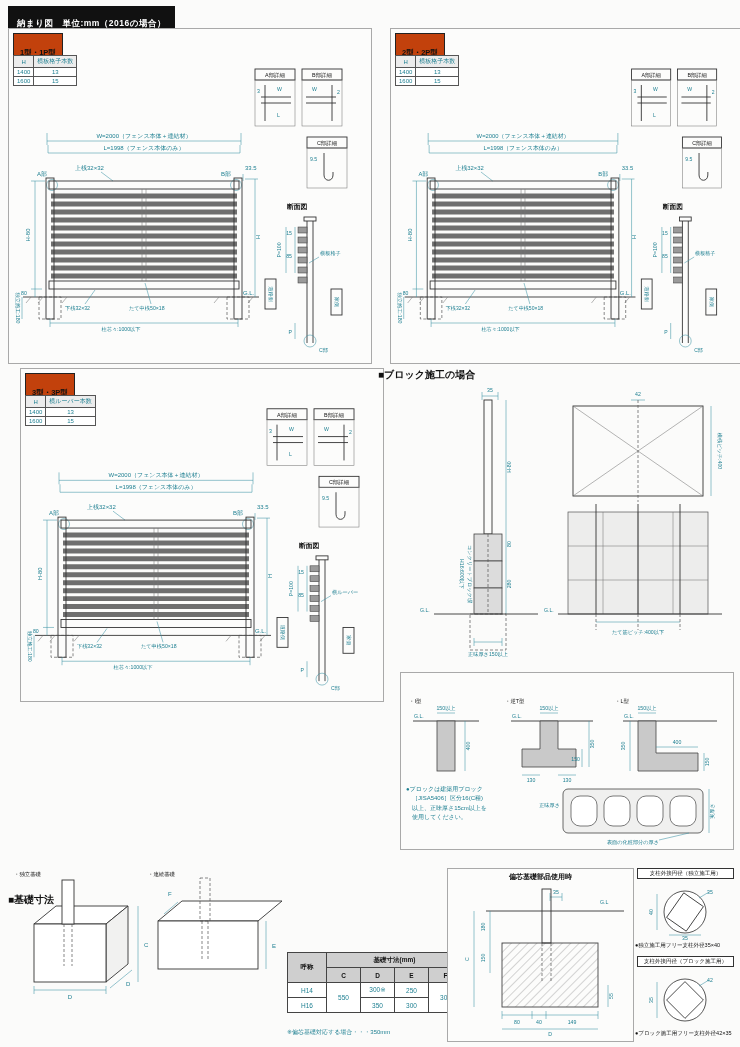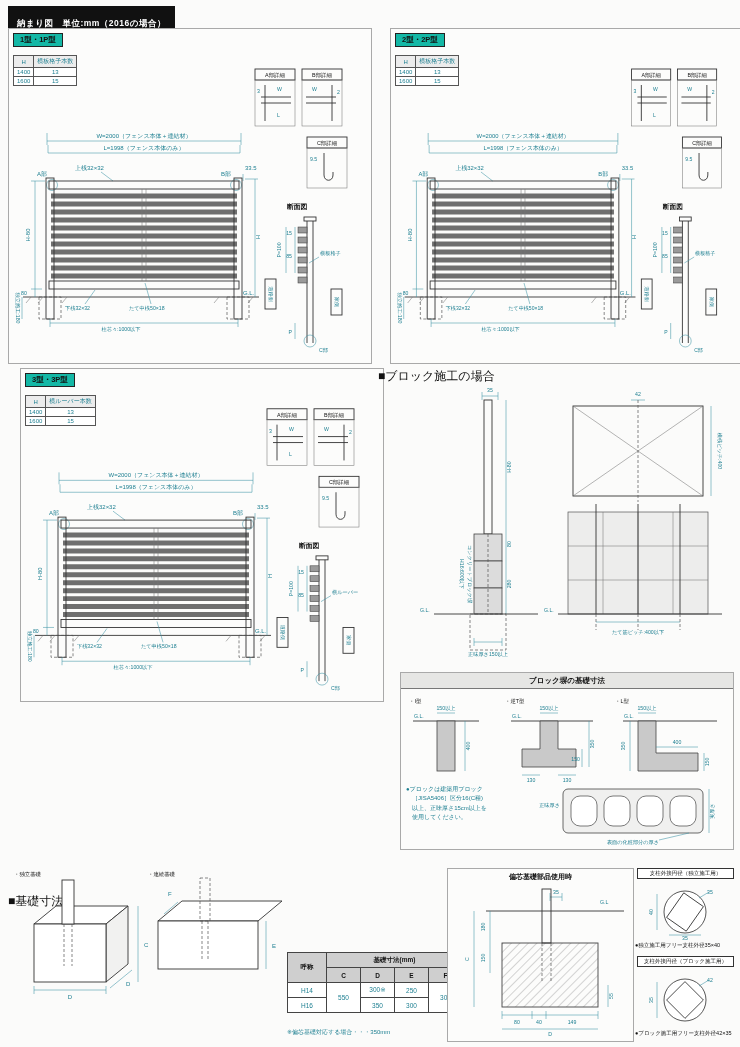--- a/index.html
+++ b/index.html
@@ -2,22 +2,22 @@
 <html><head>
 <meta charset="utf-8">
 <style>
   html,body{margin:0;padding:0}
   body{font-family:"Liberation Sans","DejaVu Sans",sans-serif;background:#e9e9e7}
   #page{position:relative;width:740px;height:1047px;background:#fbfbfa;overflow:hidden}
   .abs{position:absolute}
   .panel{position:absolute;border:1px solid #a9a9a9;background:#fcfcfb}
   .fill{position:absolute;left:0;top:0;width:100%;height:100%}
   .hdr{position:absolute;left:8px;top:6px;background:#111;color:#fff;font-size:8.5px;font-weight:bold;padding:12px 9px;letter-spacing:.5px}
-  .ptitle{position:absolute;left:4px;top:4px;border:1px solid #222;background:#14b8a6;font-size:7.5px;font-weight:bold;padding:1px 6px;color:#111}
-  .sec-head{position:absolute;font-size:12px;font-weight:normal;color:#111}
+  .ptitle{position:absolute;left:4px;top:4px;border:1px solid #222;background:#c2410c;font-size:7.5px;font-weight:bold;padding:14px 6px;color:#111}
+  .sec-head{position:absolute;font-size:10px;font-weight:bold;color:#111}
   table.spec{position:absolute;left:4px;top:26px;border-collapse:collapse;font-size:6px;color:#1d7f91;background:#fff}
   table.spec th,table.spec td{border:.7px solid #555;padding:1px 3px;text-align:center;font-weight:normal}
   table.spec th{background:#ececec}
   table.fnd{border-collapse:collapse;font-size:6.5px;background:#fff}
   table.fnd th,table.fnd td{border:.8px solid #444;padding:1px 2px;text-align:center;width:29px;height:12px}
   table.fnd th{background:#cfcfcf;color:#111;font-weight:bold}
   table.fnd td{color:#1d7f91}
   .note{font-size:6px;color:#1d7f91;line-height:1.55;white-space:pre-line}
   .cap{font-size:5.5px;color:#111}
   .ctitle{position:absolute;border:1px solid #333;background:#fff;font-size:5.5px;color:#111;text-align:center;padding:1px 0;width:95px}
@@ -516,21 +516,20 @@
       <line class="dash" x1="218" y1="230" x2="218" y2="246"></line>
         <line class="dash" x1="260" y1="230" x2="260" y2="246"></line>
         <line class="dash" x1="302" y1="230" x2="302" y2="246"></line>
       <line class="dim" x1="218" y1="238" x2="260" y2="238"></line>
         <line class="dim" x1="260" y1="238" x2="302" y2="238"></line>
       <text class="dts" x="260" y="250" text-anchor="middle">たて筋ピッチ:400以下</text>
     </g>
   </svg>
 
   <div class="panel" style="left:400px;top:672px;width:332px;height:176px">
-    <div class="bb-title">ブロック塀の基礎寸法</div>
     <svg class="abs" style="left:0;top:16px" width="330" height="158" viewBox="0 0 330 158">
       <g>
         <text class="bk2" x="8" y="14">・I型</text>
         <line class="dim" x1="36" y1="24" x2="54" y2="24"></line>
         <text class="dts" x="45" y="21" text-anchor="middle">150以上</text>
         <line class="ln" x1="12" y1="32" x2="78" y2="32"></line>
         <text class="dts" x="13" y="29">G.L.</text>
         <rect x="36" y="32" width="18" height="50" fill="#c9c9c9" stroke="#444" stroke-width=".8"></rect>
         <line class="dim" x1="64" y1="32" x2="64" y2="82"></line>
         <text class="dts" transform="rotate(-90 69 57)" x="69" y="57" text-anchor="middle">400</text>

